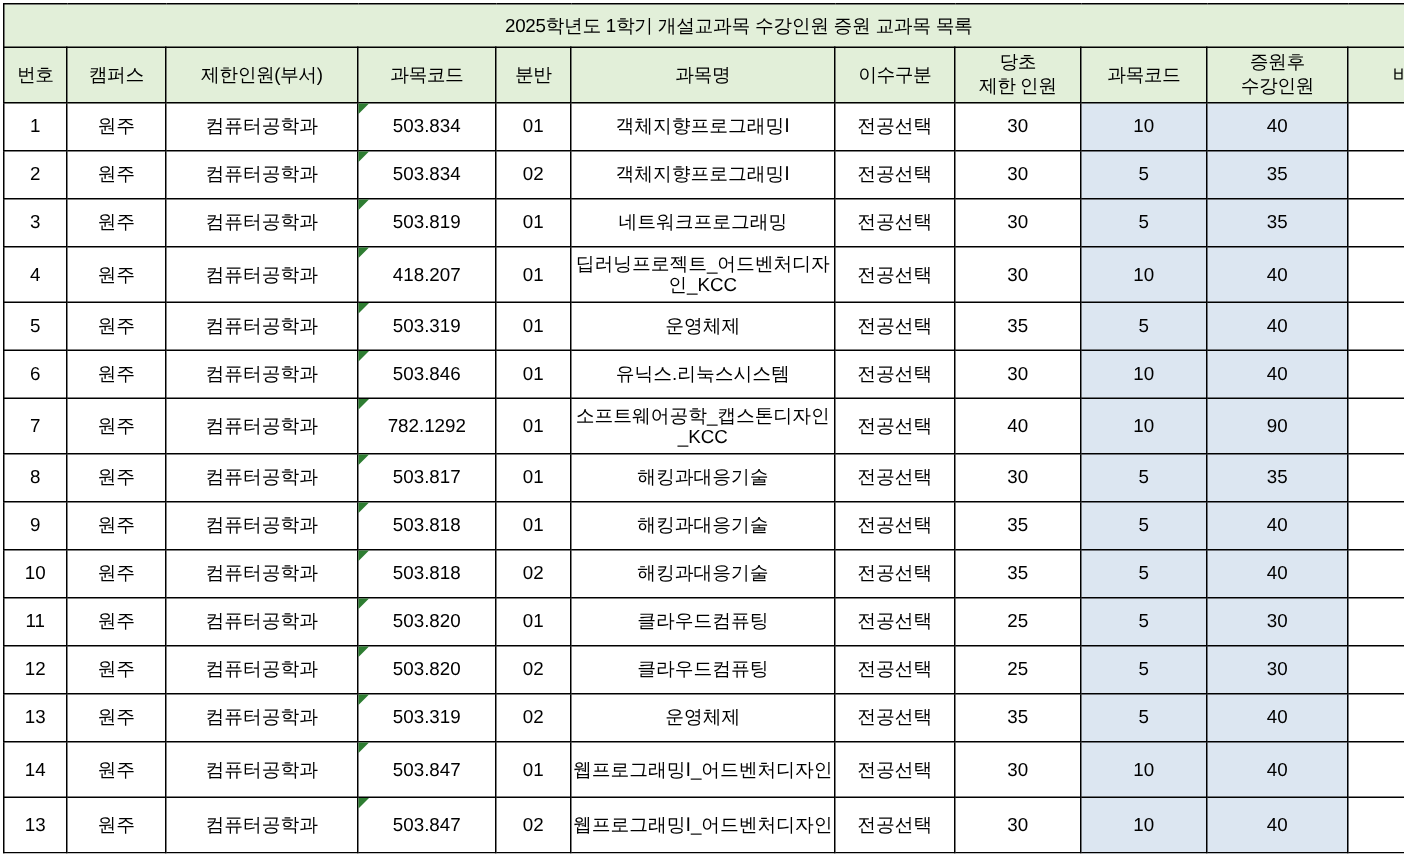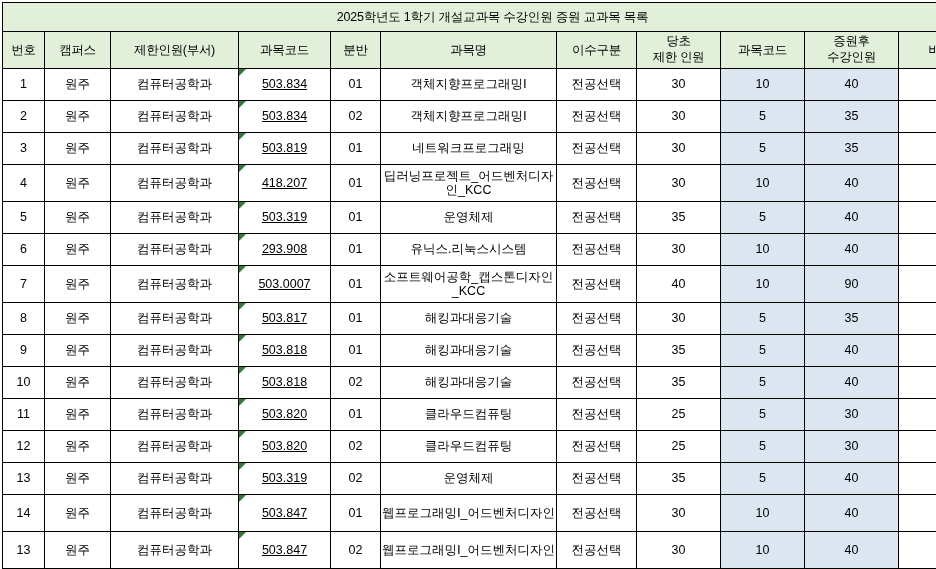--- a/index.html
+++ b/index.html
@@ -55,21 +55,21 @@
   }
   tr.data td {
     height: 31px;
   }
   tr.data.tall td {
     height: 36px;
   }
   .num-cell { width: 42px; }
   .campus-cell { width: 66px; }
   .dept-cell { width: 128px; }
-  .code-cell { width: 92px; position: relative; text-decoration: underline; }
+  .code-cell { width: 92px; position: relative; }
   .class-cell { width: 50px; }
   .subject-cell { width: 176px; letter-spacing: -0.4px; }
   .type-cell { width: 80px; }
   .orig-cell { width: 84px; }
   .add-cell { width: 84px; background: #dce6f1; }
   .after-cell { width: 94px; background: #dce6f1; }
   .note-cell { width: 84px; }
 
   
   .code-cell .marker {
@@ -194,35 +194,35 @@
         <td>35</td>
         <td class="add-cell">5</td>
         <td class="after-cell">40</td>
         <td></td>
       </tr>
 
       <tr class="data">
         <td>6</td>
         <td>원주</td>
         <td>컴퓨터공학과</td>
-        <td class="code-cell"><span class="marker"></span><span>293.908</span></td>
+        <td class="code-cell"><span class="marker"></span><span>503.846</span></td>
         <td>01</td>
         <td>유닉스.리눅스시스템</td>
         <td>전공선택</td>
         <td>30</td>
         <td class="add-cell">10</td>
         <td class="after-cell">40</td>
         <td></td>
       </tr>
 
       <tr class="data tall">
         <td>7</td>
         <td>원주</td>
         <td>컴퓨터공학과</td>
-        <td class="code-cell"><span class="marker"></span><span>503.0007</span></td>
+        <td class="code-cell"><span class="marker"></span><span>782.1292</span></td>
         <td>01</td>
         <td class="subject-two">소프트웨어공학_캡스톤디자인_KCC</td>
         <td>전공선택</td>
         <td>40</td>
         <td class="add-cell">10</td>
         <td class="after-cell">90</td>
         <td></td>
       </tr>
 
       <tr class="data">

